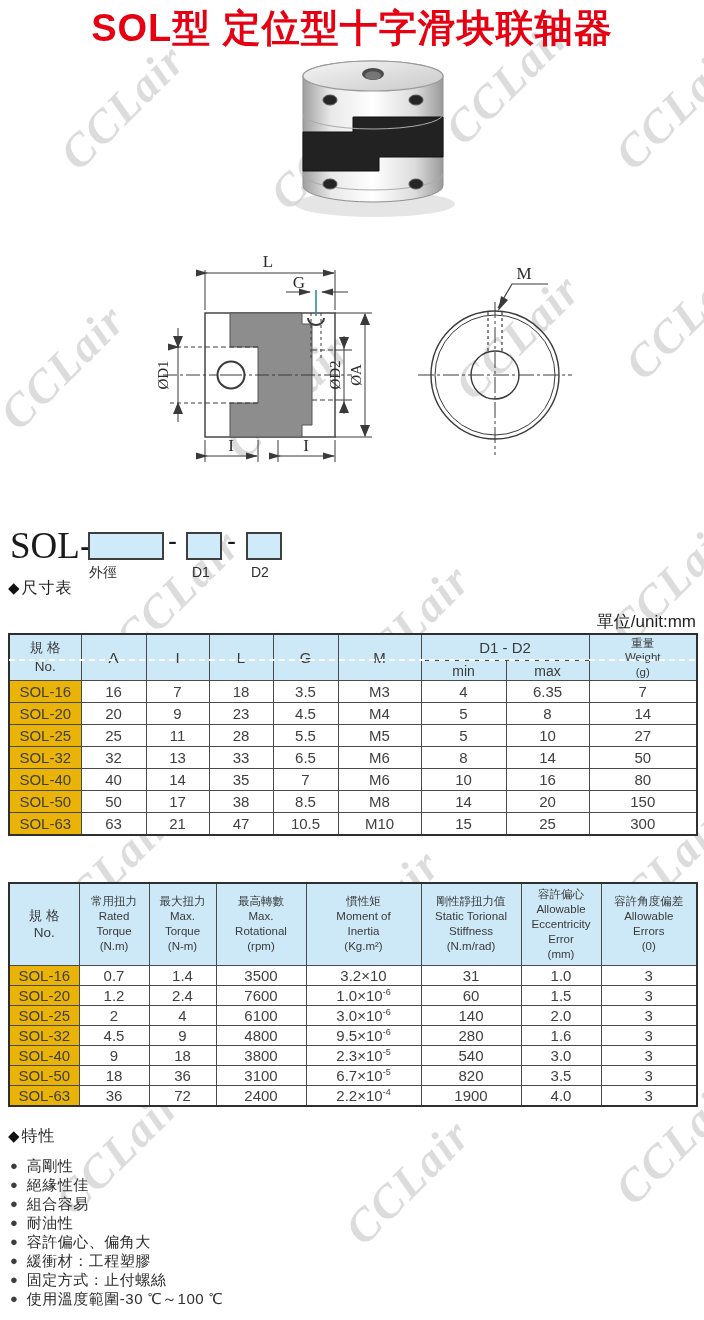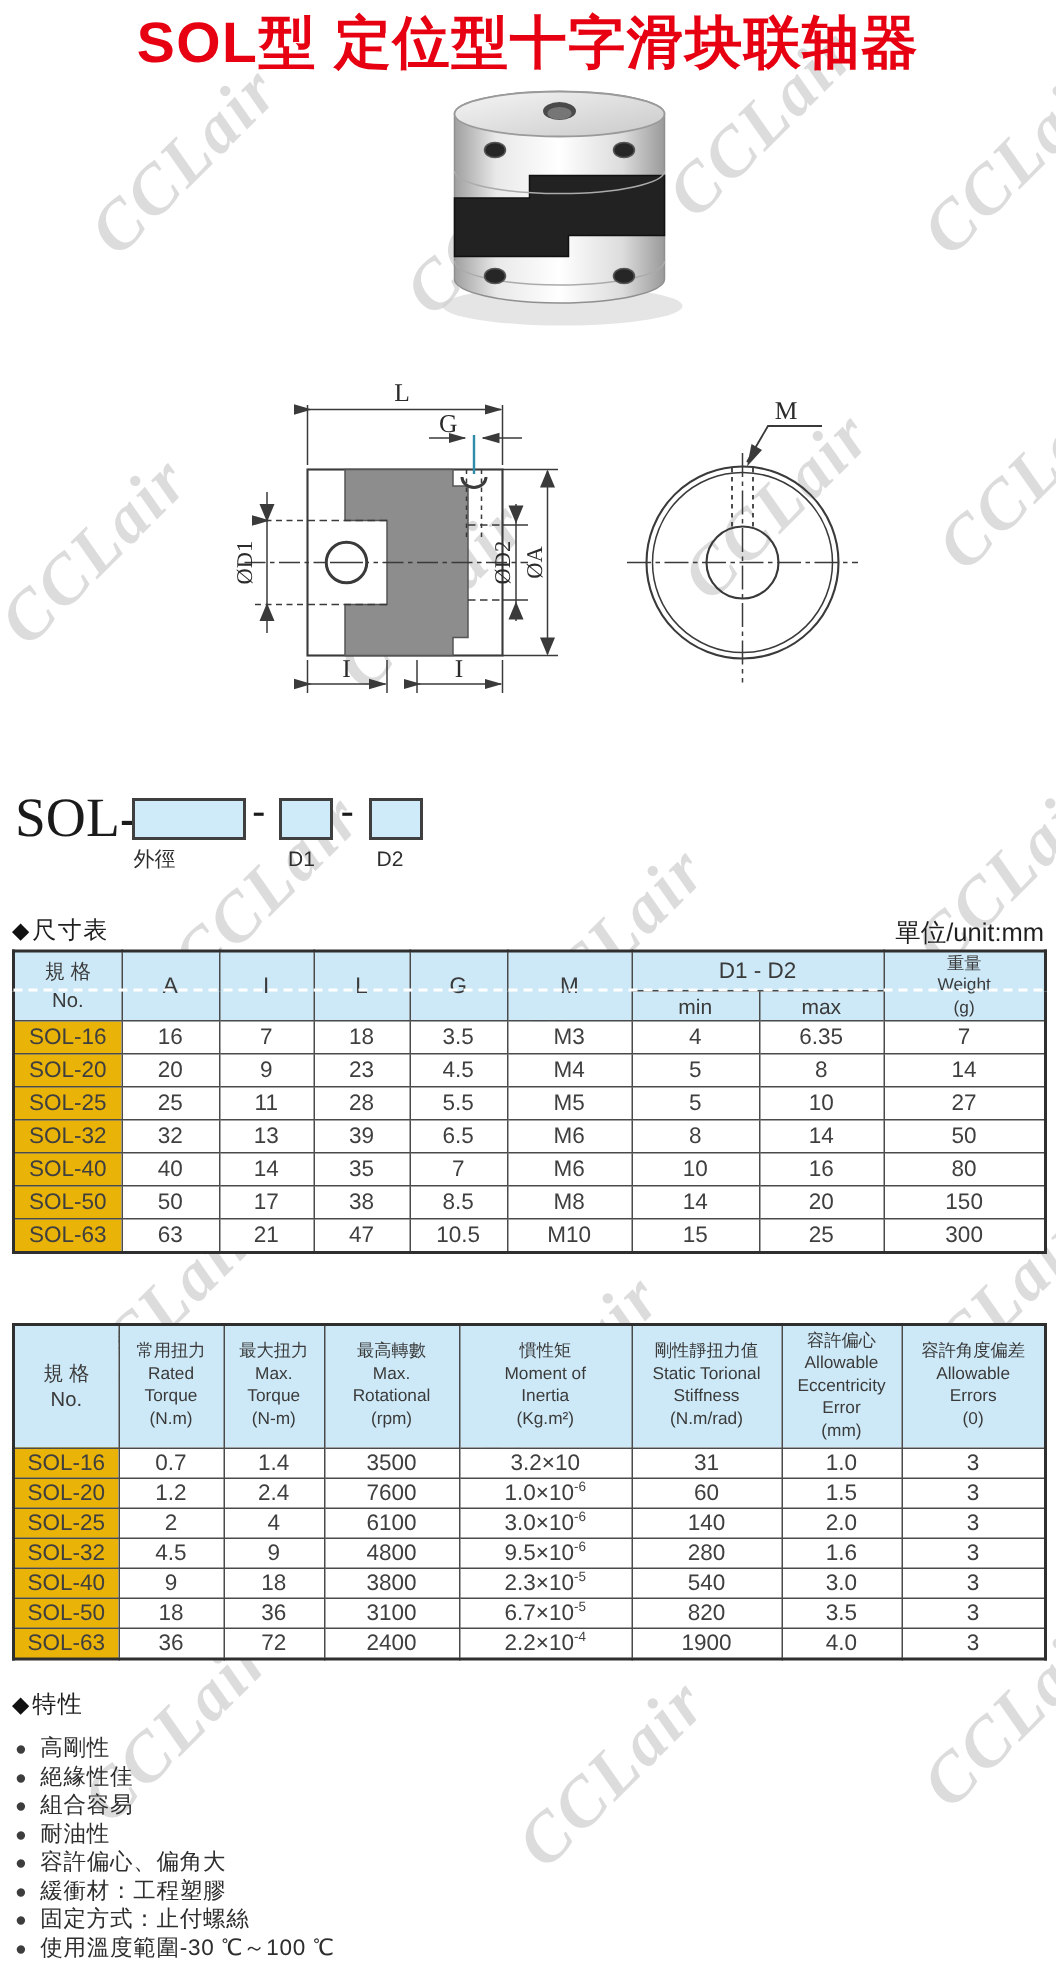--- a/index.html
+++ b/index.html
@@ -32,21 +32,21 @@
   .ord-dash{position:absolute;top:6px;font-size:27px;color:#1a1a1a;}
   .ord-dash.d1{left:168px;}
   .ord-dash.d2{left:227px;}
   .ord-label{position:absolute;top:44px;font-size:14px;color:#2e2e2e;}
   .ord-label.l1{left:89px;}
   .ord-label.l2{left:192px;}
   .ord-label.l3{left:251px;}
   
   .section-title{position:absolute;left:8px;z-index:2;font-size:16px;color:#1f1f1f;letter-spacing:1px;}
   .section-title .diamond{font-size:15px;color:#111;margin-right:1px;}
-  .st-dim{top:610px;text-align:right;}
+  .st-dim{top:578px;text-align:right;}
   .st-char{top:884px;margin-left:15px;}
   .st-feat{top:1126px;}
   .unit-note{position:absolute;right:8px;top:610px;z-index:2;font-size:17px;color:#1f1f1f;}
   
   table{border-collapse:collapse;table-layout:fixed;background:transparent;z-index:2;position:absolute;left:8px;}
   .dim-table{top:633px;width:688px;}
   .char-table{top:882px;width:688px;}
   th,td{border:1px solid #4a4a4a;text-align:center;vertical-align:middle;padding:0 2px;}
   table{border:2px solid #2f2f2f;}
   th{background:#cde9f7;font-weight:normal;color:#3a3a3a;}
@@ -296,21 +296,21 @@
         <td>M5</td>
         <td>5</td>
         <td>10</td>
         <td>27</td>
       </tr>
 
       <tr>
         <td class="rowhead">SOL-32</td>
         <td>32</td>
         <td>13</td>
-        <td>39</td>
+        <td>33</td>
         <td>6.5</td>
         <td>M6</td>
         <td>8</td>
         <td>14</td>
         <td>50</td>
       </tr>
 
       <tr>
         <td class="rowhead">SOL-40</td>
         <td>40</td>

